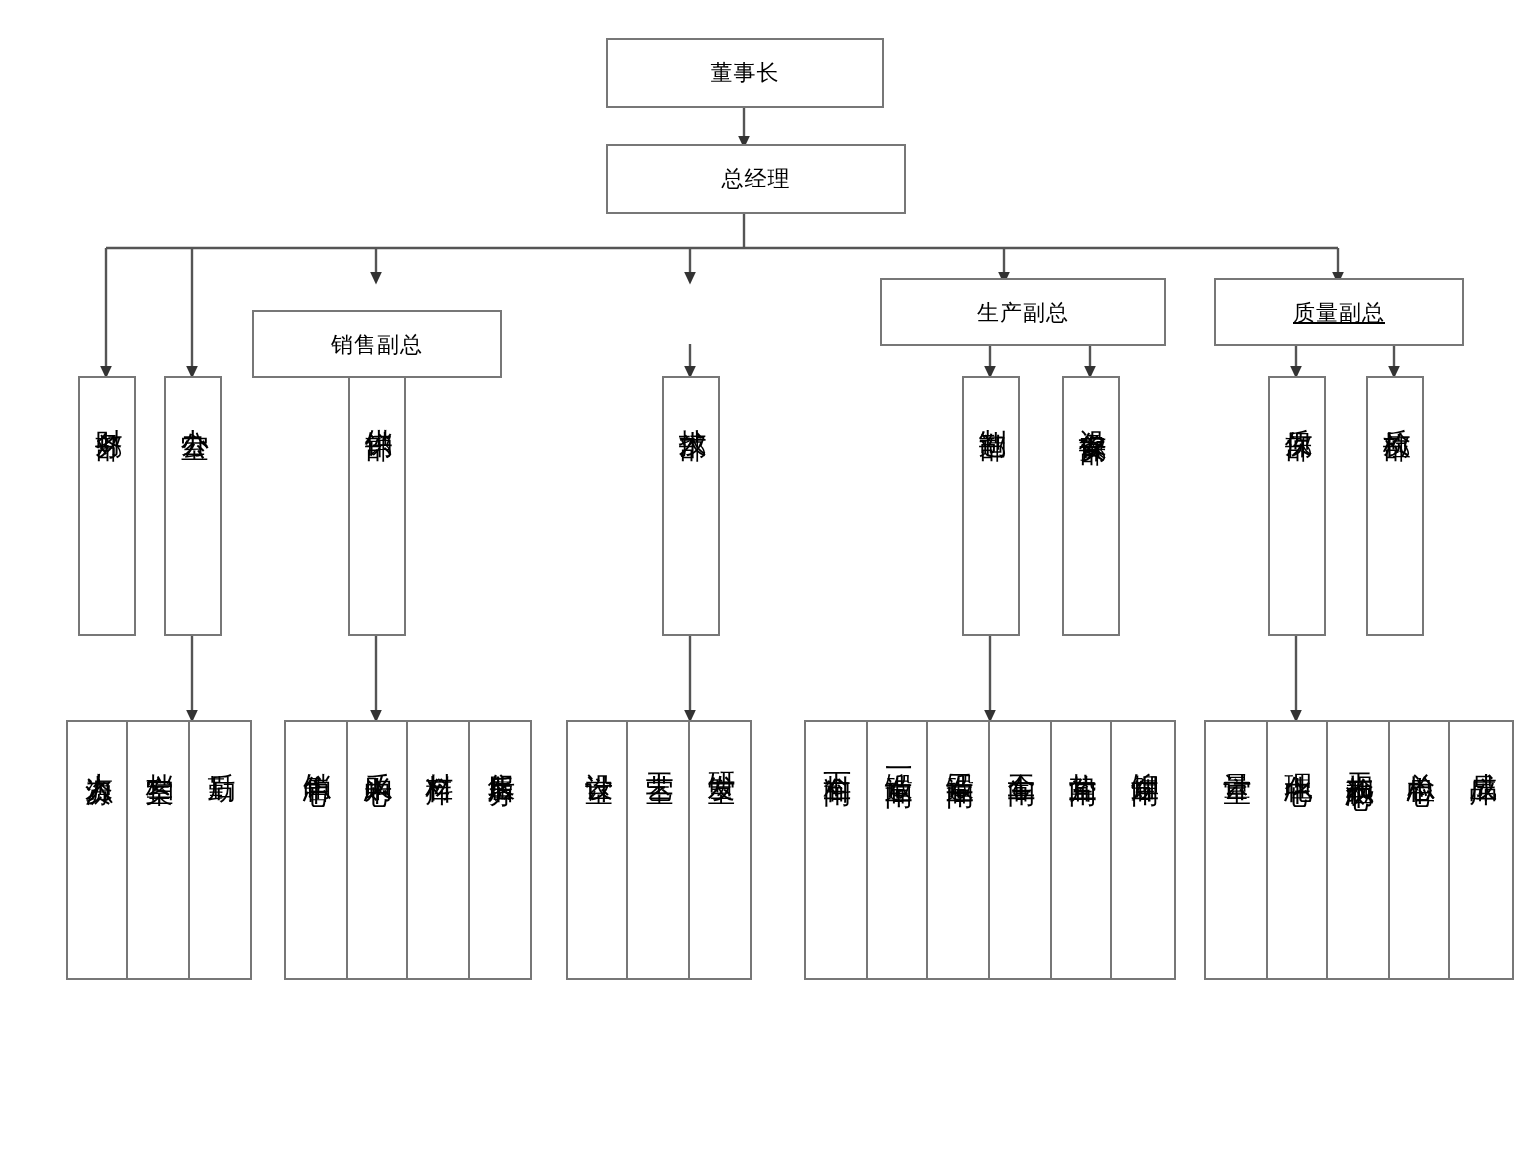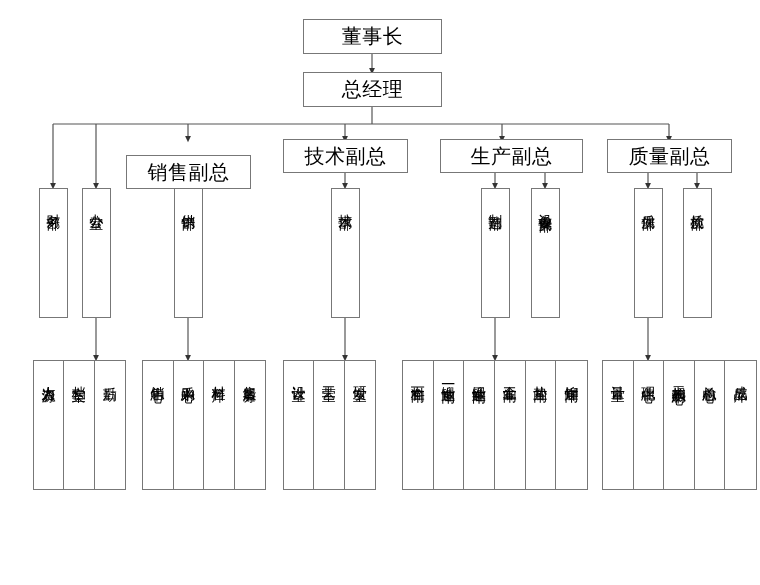--- a/index.html
+++ b/index.html
@@ -28,21 +28,21 @@
     box-sizing: border-box;
     border: 1px solid #777777;
     background: #ffffff;
     display: flex;
     align-items: center;
     justify-content: center;
     color: #000000;
     z-index: 2;
   }
   .box.h {
-    font-size: 20px;
+    font-size: 11px;
     letter-spacing: 0.5px;
   }
   .vgroup {
     position: absolute;
     box-sizing: border-box;
     border: 1px solid #777777;
     background: #ffffff;
     display: flex;
     flex-direction: row;
     z-index: 2;
@@ -126,34 +126,31 @@
 
     <line x1="495" y1="318" x2="495" y2="358" stroke="#555555" stroke-width="1.2" marker-end="url(#arrow)"></line>
 
     <line x1="648" y1="318" x2="648" y2="358" stroke="#555555" stroke-width="1.2" marker-end="url(#arrow)"></line>
   </svg>
 
   <div class="box h" style="left:303px; top:19px; width:139px; height:35px;">
     <span>董事长</span>
   </div>
 
-  <div class="box h" style="left:303px; top:72px; width:139px; height:35px;">
+  <div class="box h" style="left:303px; top:72px; width:150px; height:35px;">
     <span>总经理</span>
   </div>
 
   <div class="box h" style="left:126px; top:139px; width:125px; height:34px;margin-top:16px;">
     <span>销售副总</span>
   </div>
-  <div class="box h" style="left:283px; top:139px; width:125px; height:34px;">
-    <span>技术副总</span>
-  </div>
   <div class="box h" style="left:440px; top:139px; width:143px; height:34px;">
     <span>生产副总</span>
   </div>
-  <div class="box h" style="left:607px; top:139px; width:125px; height:34px;">
+  <div class="box h" style="left:607px; top:139px; width:125px; height:34px;text-decoration:underline;">
     <span>质量副总</span>
   </div>
 
   <div class="vbox-single" style="left:39px; top:188px; width:29px; height:130px;">
     <span class="vtext">财务部</span>
   </div>
   <div class="vbox-single" style="left:82px; top:188px; width:29px; height:130px;">
     <span class="vtext">办公室</span>
   </div>
   <div class="vbox-single" style="left:174px; top:188px; width:29px; height:130px;">

